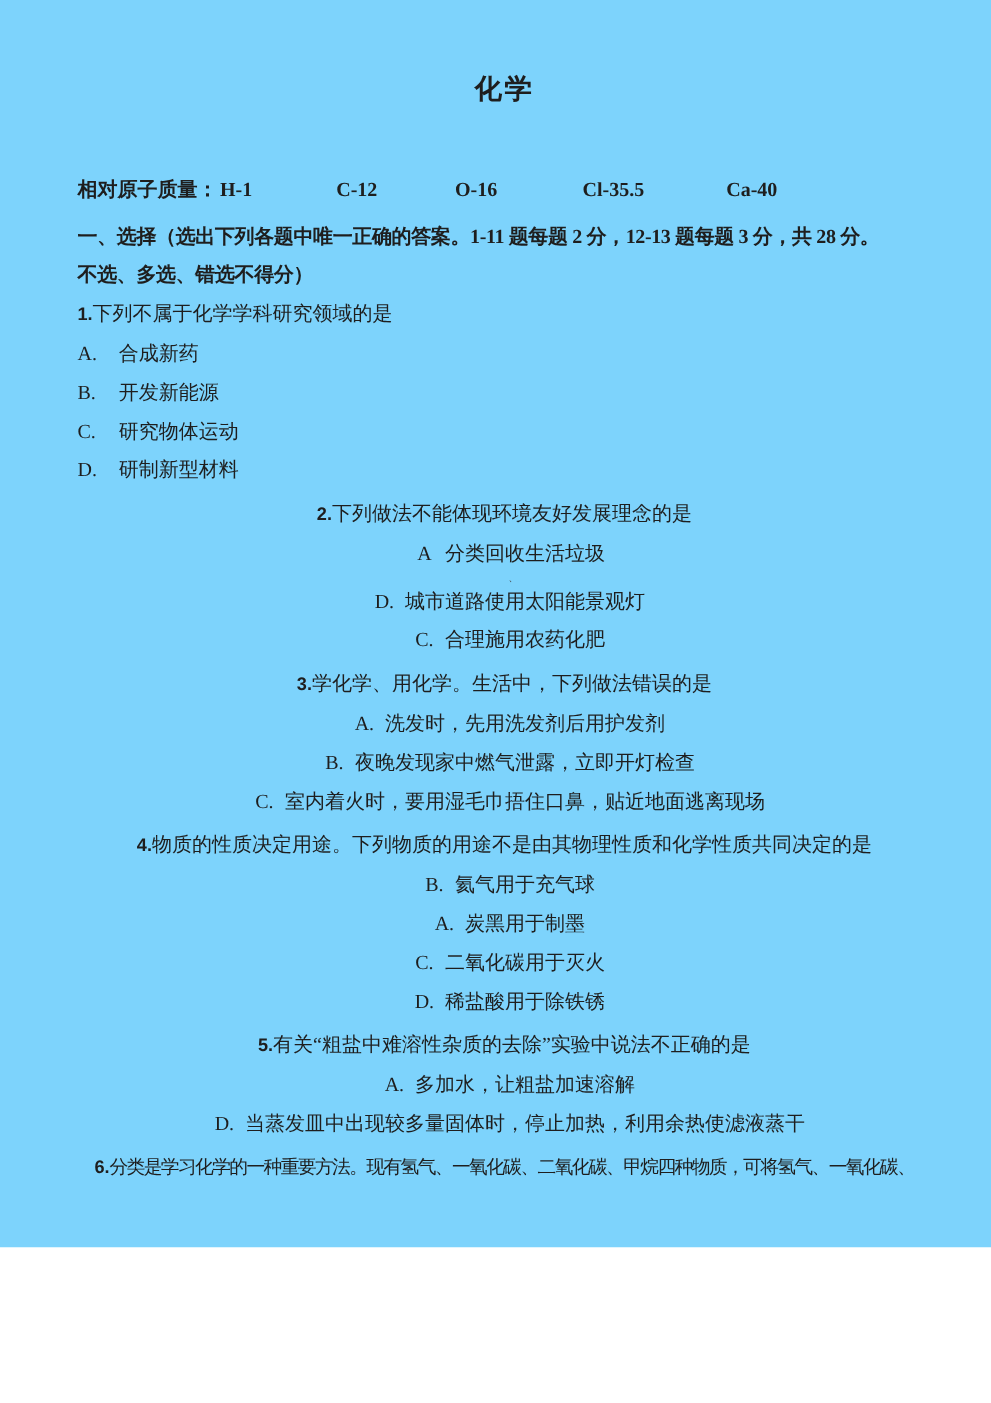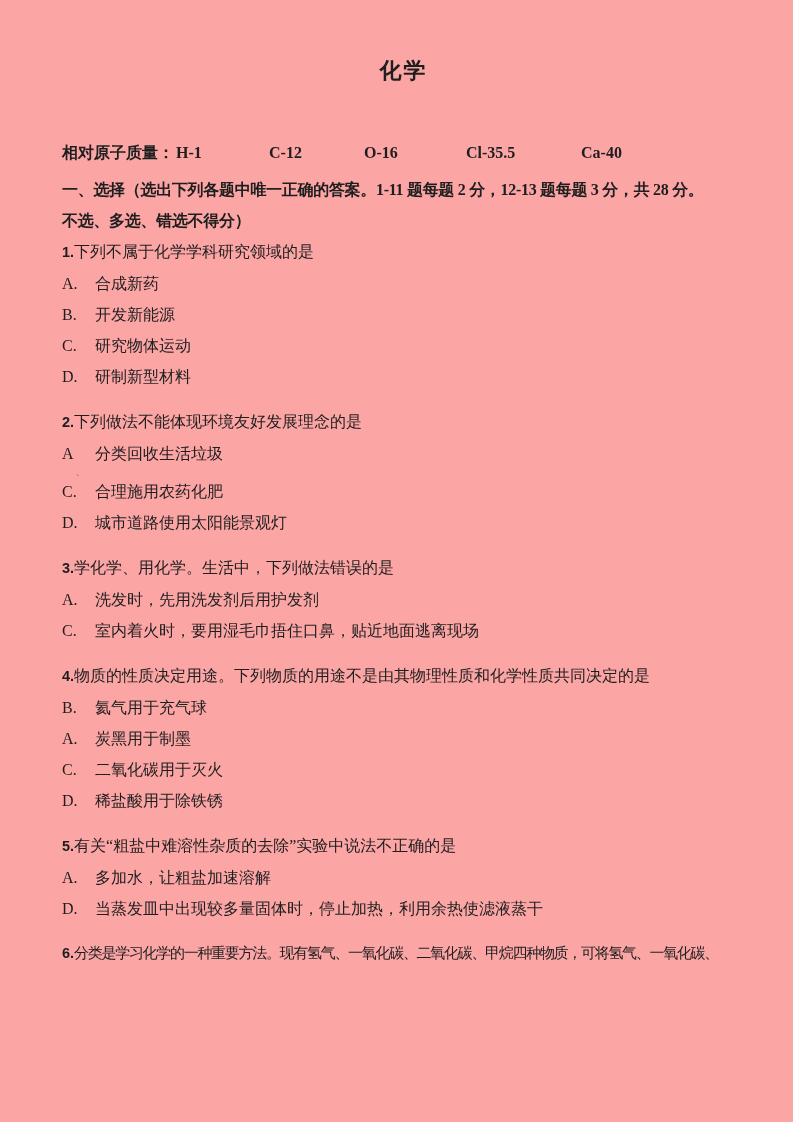--- a/index.html
+++ b/index.html
@@ -1,20 +1,20 @@
 <!DOCTYPE html>
 <html><head>
 <meta charset="utf-8">
 <style>
   html, body { margin: 0; padding: 0; background: #ffffff; }
   .page {
     position: relative;
     width: 793px;
-    height: 1122px;
-    background: #fca5a5;
+    height: 998px;
+    background: #7dd3fc;
     overflow: hidden;
     color: #1e1e1e;
     font-family: "Liberation Serif", "DejaVu Serif", serif;
     box-sizing: border-box;
     padding: 55px 48px 0 62px;
   }
   .title {
     text-align: center;
     font-size: 22px;
     font-weight: 700;
@@ -36,21 +36,21 @@
   .atomic .w2 { width: 102px; }
   .atomic .w3 { width: 115px; margin-top: 37px; }
   .heading-line {
     font-weight: 700;
     font-size: 16px;
     line-height: 31px;
     letter-spacing: -0.3px;
     white-space: nowrap;
   }
   .questions { margin: 0; }
-  .question + .question { margin-top: 14px; }
+  .question + .question { margin-top: 4px; text-align: center; }
   .stem, .option {
     font-size: 16px;
     line-height: 31px;
     white-space: nowrap;
   }
   .stem.tight {
     font-size: 15px;
     letter-spacing: -1.3px;
   }
   .qnum {
@@ -91,27 +91,28 @@
       <div class="option"><span class="opt-label">A.</span><span>合成新药</span></div>
       <div class="option"><span class="opt-label">B.</span><span>开发新能源</span></div>
       <div class="option"><span class="opt-label">C.</span><span>研究物体运动</span></div>
       <div class="option"><span class="opt-label">D.</span><span>研制新型材料</span></div>
     </div>
 
     <div class="question">
       <div class="stem"><span class="qnum">2.</span><span>下列做法不能体现环境友好发展理念的是</span></div>
       <div class="option"><span class="opt-label">A</span><span>分类回收生活垃圾</span></div>
       <div class="stray"><span>、</span></div>
+      <div class="option"><span class="opt-label">D.</span><span>城市道路使用太阳能景观灯</span></div>
       <div class="option"><span class="opt-label">C.</span><span>合理施用农药化肥</span></div>
-      <div class="option"><span class="opt-label">D.</span><span>城市道路使用太阳能景观灯</span></div>
     </div>
 
     <div class="question">
       <div class="stem"><span class="qnum">3.</span><span>学化学、用化学。生活中，下列做法错误的是</span></div>
       <div class="option"><span class="opt-label">A.</span><span>洗发时，先用洗发剂后用护发剂</span></div>
+      <div class="option"><span class="opt-label">B.</span><span>夜晚发现家中燃气泄露，立即开灯检查</span></div>
       <div class="option"><span class="opt-label">C.</span><span>室内着火时，要用湿毛巾捂住口鼻，贴近地面逃离现场</span></div>
     </div>
 
     <div class="question">
       <div class="stem"><span class="qnum">4.</span><span>物质的性质决定用途。下列物质的用途不是由其物理性质和化学性质共同决定的是</span></div>
       <div class="option"><span class="opt-label">B.</span><span>氦气用于充气球</span></div>
       <div class="option"><span class="opt-label">A.</span><span>炭黑用于制墨</span></div>
       <div class="option"><span class="opt-label">C.</span><span>二氧化碳用于灭火</span></div>
       <div class="option"><span class="opt-label">D.</span><span>稀盐酸用于除铁锈</span></div>
     </div>

